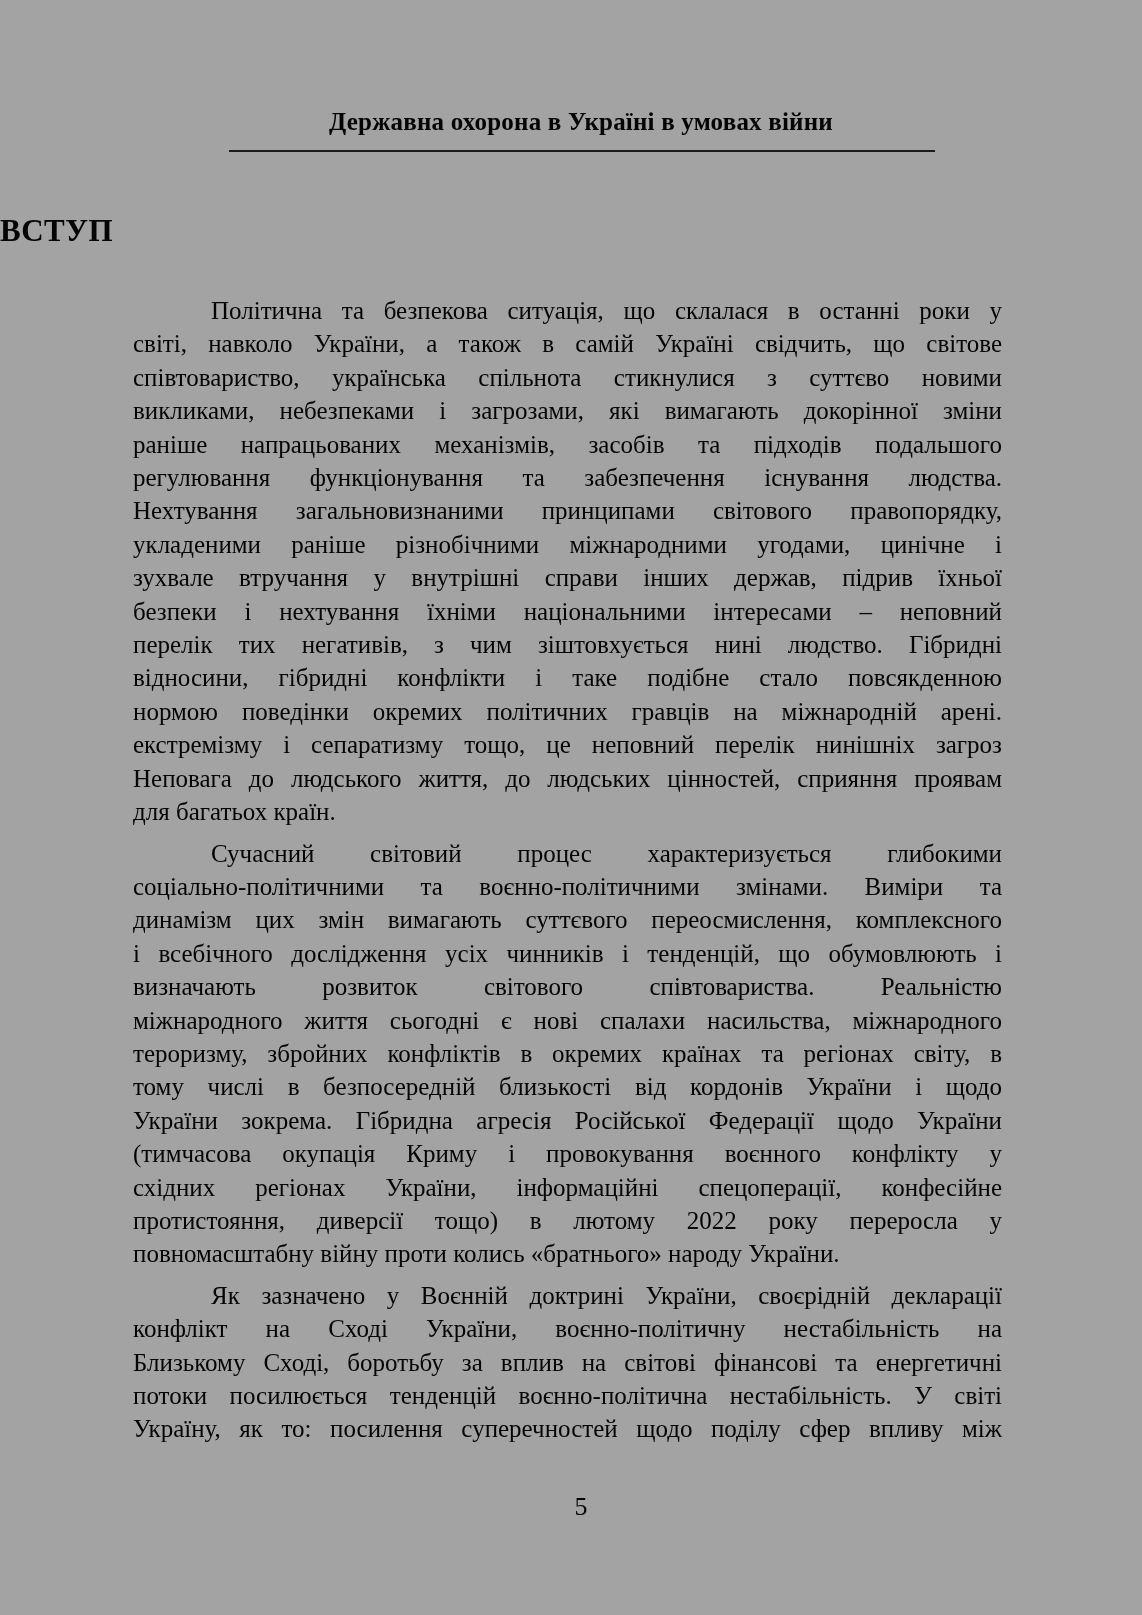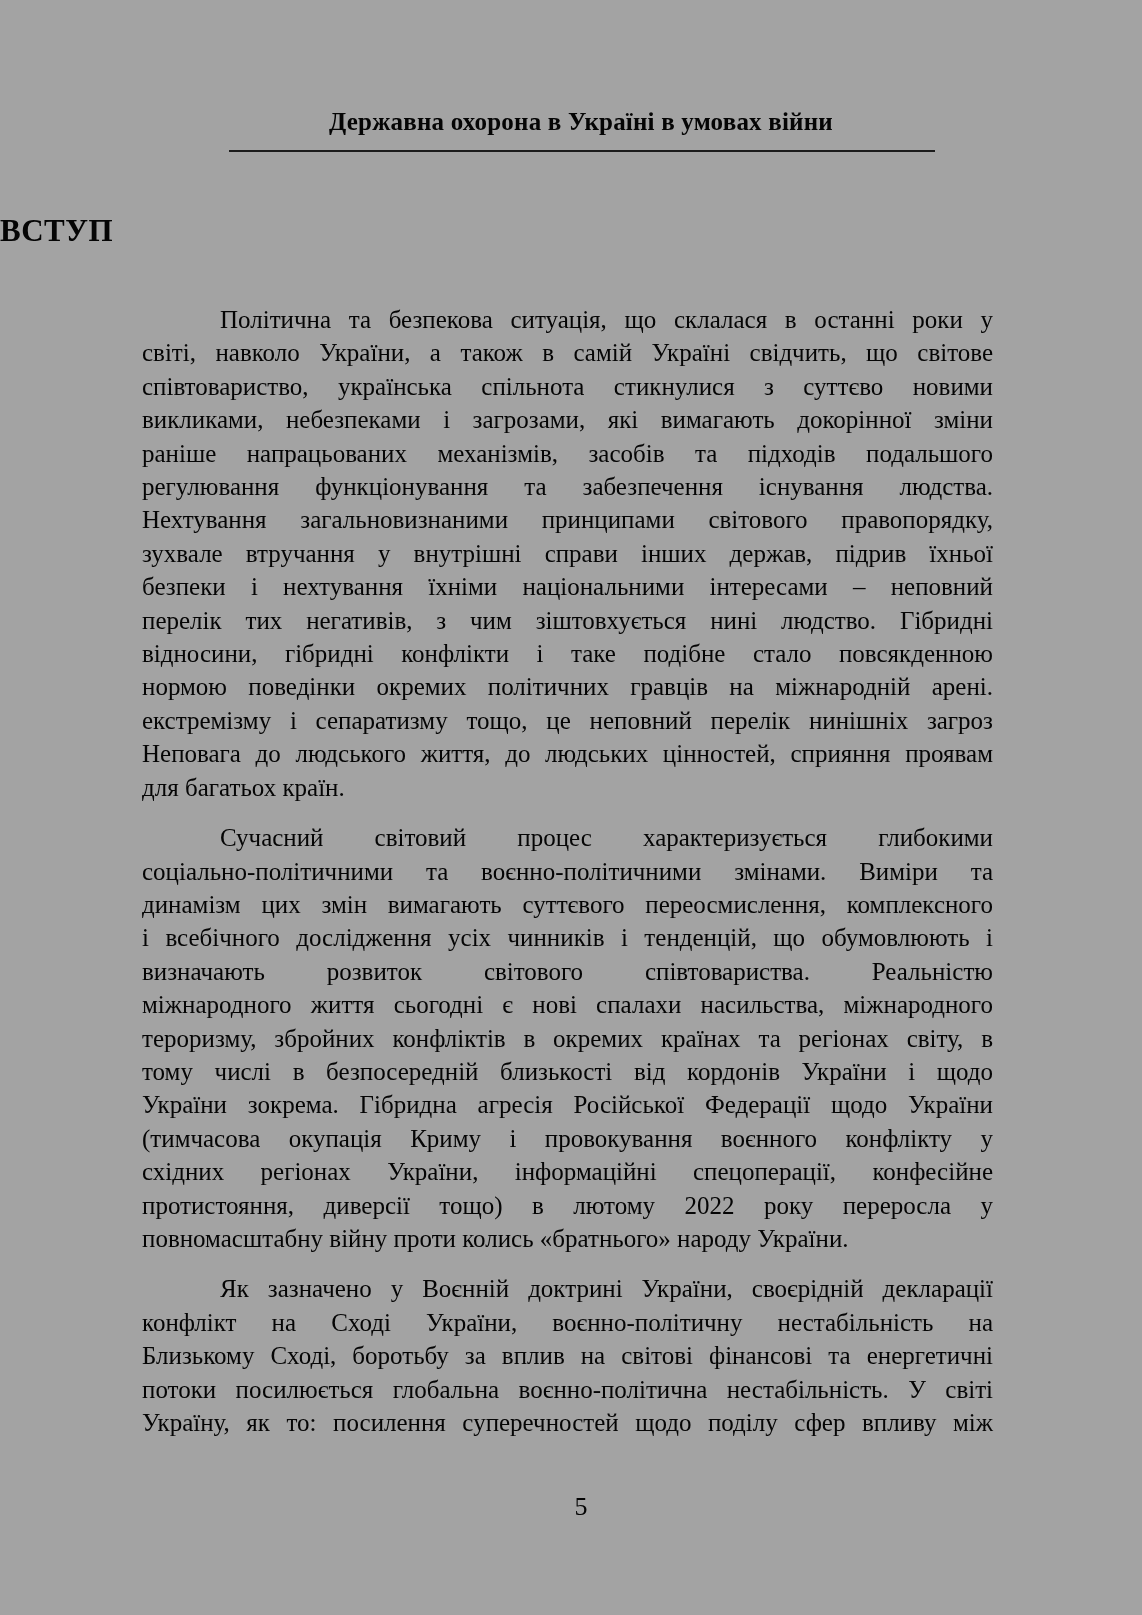--- a/index.html
+++ b/index.html
@@ -47,21 +47,21 @@
     letter-spacing: 0.5px;
   }
   .body-text {
     position: absolute;
     top: 286px;
     left: 125px;
     width: 885px;
     font-size: 25px;
     line-height: 33.4px;
   }
-  .para { margin: 17px; padding: 0; }
+  .para { margin: 8px; padding: 0; }
   .line {
     text-align: justify;
     text-align-last: justify;
     text-justify: inter-word;
   }
   .line.first { text-indent: 78px; }
   .line.last  { text-align-last: left; }
   .page-number {
     position: absolute;
     top: 1492px;
@@ -84,20 +84,21 @@
 
   <div class="body-text">
       <div class="para">
         <div class="line first">Політична та безпекова ситуація, що склалася в останні роки у</div>
         <div class="line">світі, навколо України, а також в самій Україні свідчить, що світове</div>
         <div class="line">співтовариство, українська спільнота стикнулися з суттєво новими</div>
         <div class="line">викликами, небезпеками і загрозами, які вимагають докорінної зміни</div>
         <div class="line">раніше напрацьованих механізмів, засобів та підходів подальшого</div>
         <div class="line">регулювання функціонування та забезпечення існування людства.</div>
         <div class="line">Нехтування загальновизнаними принципами світового правопорядку,</div>
+        <div class="line">укладеними раніше різнобічними міжнародними угодами, цинічне і</div>
         <div class="line">зухвале втручання у внутрішні справи інших держав, підрив їхньої</div>
         <div class="line">безпеки і нехтування їхніми національними інтересами – неповний</div>
         <div class="line">перелік тих негативів, з чим зіштовхується нині людство. Гібридні</div>
         <div class="line">відносини, гібридні конфлікти і таке подібне стало повсякденною</div>
         <div class="line">нормою поведінки окремих політичних гравців на міжнародній арені.</div>
         <div class="line">екстремізму і сепаратизму тощо, це неповний перелік нинішніх загроз</div>
         <div class="line">Неповага до людського життя, до людських цінностей, сприяння проявам</div>
         <div class="line last">для багатьох країн.</div>
       </div>
       <div class="para">
@@ -112,20 +113,20 @@
         <div class="line">України зокрема. Гібридна агресія Російської Федерації щодо України</div>
         <div class="line">(тимчасова окупація Криму і провокування воєнного конфлікту у</div>
         <div class="line">східних регіонах України, інформаційні спецоперації, конфесійне</div>
         <div class="line">протистояння, диверсії тощо) в лютому 2022 року переросла у</div>
         <div class="line last">повномасштабну війну проти колись «братнього» народу України.</div>
       </div>
       <div class="para">
         <div class="line first">Як зазначено у Воєнній доктрині України, своєрідній декларації</div>
         <div class="line">конфлікт на Сході України, воєнно-політичну нестабільність на</div>
         <div class="line">Близькому Сході, боротьбу за вплив на світові фінансові та енергетичні</div>
-        <div class="line">потоки посилюється глобальна воєнно-політична нестабільність. У світі</div>
+        <div class="line">потоки посилюється тенденцій воєнно-політична нестабільність. У світі</div>
         <div class="line">Україну, як то: посилення суперечностей щодо поділу сфер впливу між</div>
       </div>
     </div>
 
   <div class="page-number">5</div>
 
 </div>
 
 </body></html>

